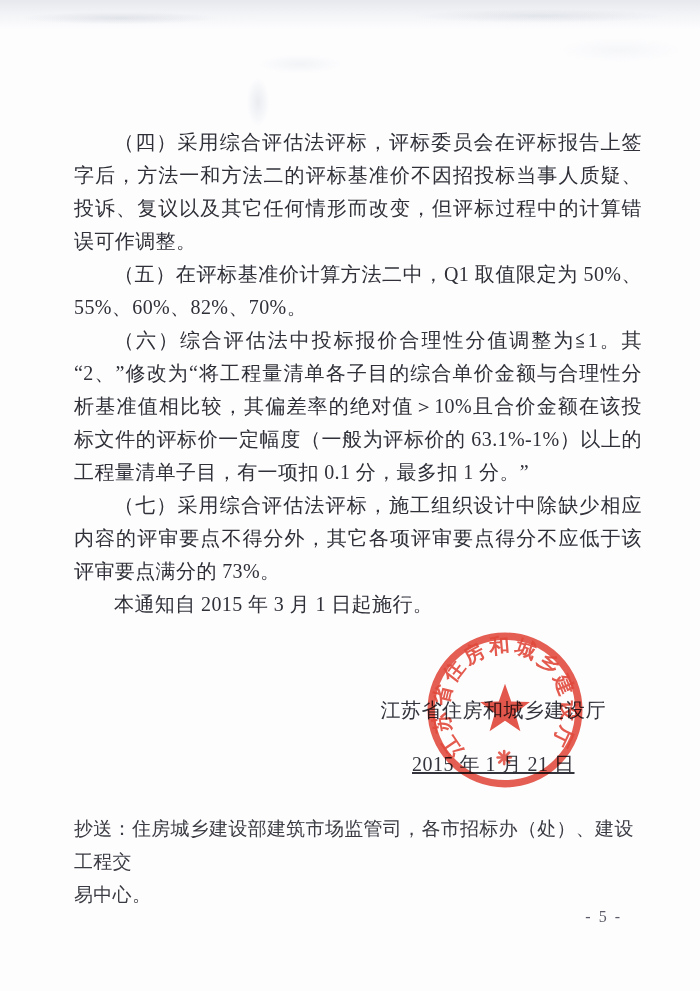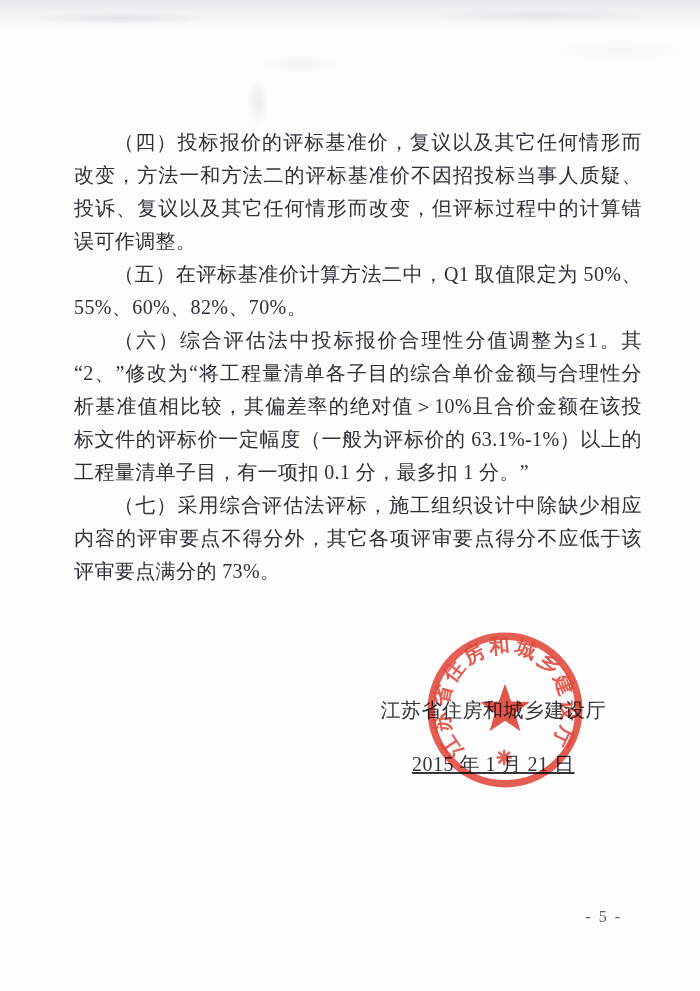--- a/index.html
+++ b/index.html
@@ -115,24 +115,25 @@
   }
 </style>
 </head>
 <body>
 
 <div class="page">
 
   <div class="scan-artifacts"></div>
 
   <div class="body-text">
-    <p>（四）投标报价的评标基准价，复议以及其它任何情形而改变，方法一和方法二的评标基准价不因招投标当事人质疑、投诉、复议以及其它任何情形而改变，但评标过程中的计算错误可作调整。</p>
+    <p>（四）采用综合评估法评标，评标委员会在评标报告上签字后，方法一和方法二的评标基准价不因招投标当事人质疑、投诉、复议以及其它任何情形而改变，但评标过程中的计算错误可作调整。</p>
     <p>（五）在评标基准价计算方法二中，Q1 取值限定为 50%、55%、60%、82%、70%。</p>
     <p>（六）综合评估法中投标报价合理性分值调整为≦1。其“2、”修改为“将工程量清单各子目的综合单价金额与合理性分析基准值相比较，其偏差率的绝对值＞10%且合价金额在该投标文件的评标价一定幅度（一般为评标价的 63.1%-1%）以上的工程量清单子目，有一项扣 0.1 分，最多扣 1 分。”</p>
     <p>（七）采用综合评估法评标，施工组织设计中除缺少相应内容的评审要点不得分外，其它各项评审要点得分不应低于该评审要点满分的 73%。</p>
+    <p>本通知自 2015 年 3 月 1 日起施行。</p>
   </div>
 
   <div class="signature">
     <div class="sig-dept">江苏省住房和城乡建设厅</div>
     <div class="sig-date">2015 年 1 月 21 日</div>
   </div>
 
   <svg class="seal" viewBox="0 0 200 200" aria-hidden="true">
     <circle class="seal-ring" cx="100" cy="100" r="90"></circle>
     <polygon class="seal-star" points="100,68 107.6,89.5 130.4,90.1 112.4,104 118.8,125.9 100,113 81.2,125.9 87.6,104 69.6,90.1 92.4,89.5"></polygon>
@@ -142,17 +143,19 @@
     </text>
     <g class="seal-mark" fill="none">
       <path d="M91 158 h16"></path>
       <path d="M99 150 v16"></path>
       <path d="M93 152 l12 12"></path>
       <path d="M105 152 l-12 12"></path>
     </g>
   </svg>
 
   <div class="cc">
+    <div>抄送：住房城乡建设部建筑市场监管司，各市招标办（处）、建设工程交</div>
+    <div>易中心。</div>
   </div>
 
   <div class="page-number">- 5 -</div>
 
 </div>
 
 </body></html>

